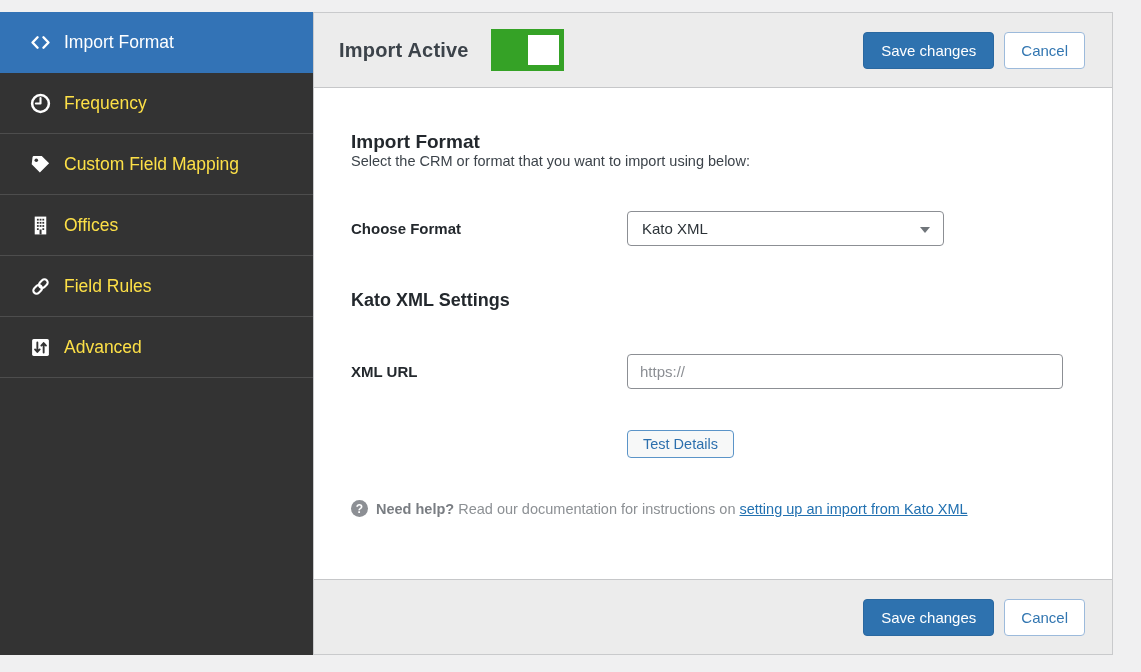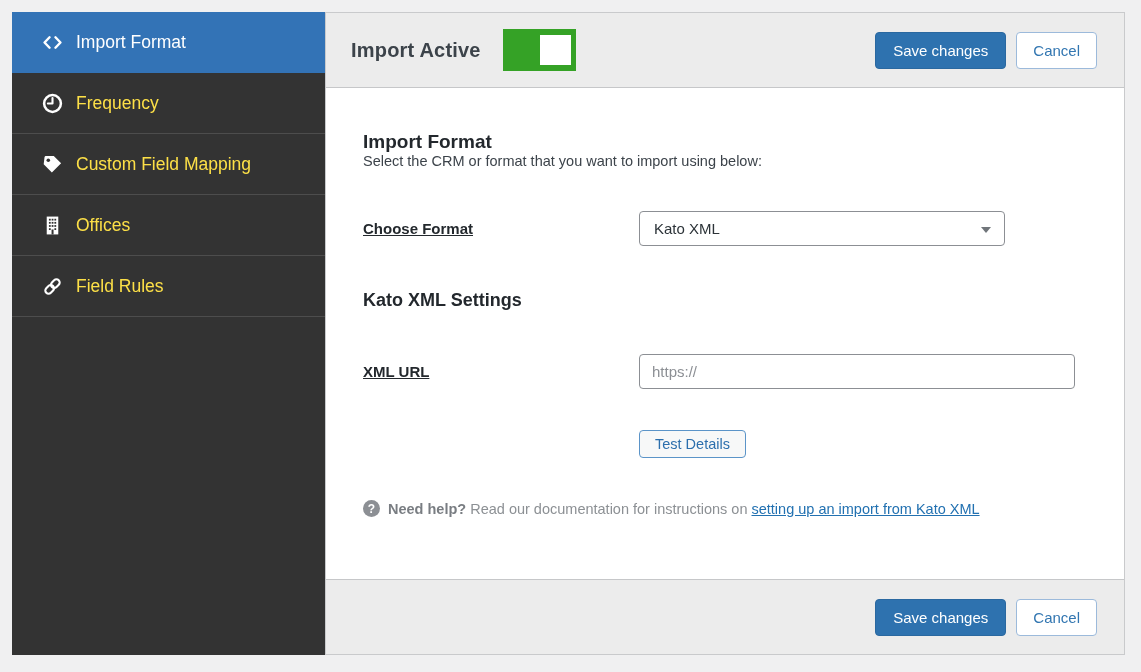--- a/index.html
+++ b/index.html
@@ -5,21 +5,21 @@
   * { margin:0; padding:0; box-sizing:border-box; }
   html,body { width:1141px; height:672px; }
   body {
     background:#f0f0f1;
     font-family:"Liberation Sans", sans-serif;
     position:relative;
     overflow:hidden;
     color:#23282d;
   }
   .wrapper {
-    position:absolute; left:12px; top:12px;
+    position:absolute; left:0; top:12px;
     width:1113px; height:643px;
     display:flex;
   }
 
   
   .sidebar {
     width:313px; background:#333333; flex-shrink:0;
     display:flex; flex-direction:column;
   }
   .side-item {
@@ -72,24 +72,24 @@
     padding:43px 30px 0 37px;
   }
   h2.section-title { font-size:19px; font-weight:700; color:#23282d; }
   h2.sub-title { font-size:18px; font-weight:700; color:#23282d; margin-top:44px; }
   .description { font-size:14.5px; color:#3c434a; }
 
   .form-row { display:flex; align-items:center; }
   .row-1 { margin-top:42px; }
   .row-2 { margin-top:43px; }
   .row-3 { margin-top:41px; }
-  .field-label { width:276px; font-size:15px; font-weight:700; color:#23282d; flex-shrink:0;text-decoration:underline; }
+  .field-label { width:276px; font-size:15px; font-weight:700; color:#23282d; flex-shrink:0; }
 
   .select-box {
-    width:366px; height:35px; border:1px solid #8c8f94; border-radius:4px;
+    width:317px; height:35px; border:1px solid #8c8f94; border-radius:4px;
     background:#ffffff; position:relative; cursor:pointer;
     display:flex; align-items:center; padding:0 30px 0 14px;
     font-size:15px; color:#2c3338;
   }
   .select-arrow {
     position:absolute; right:13px; top:50%; margin-top:-2px;
     width:0; height:0;
     border-left:5px solid transparent; border-right:5px solid transparent;
     border-top:6px solid #70757a;
   }
@@ -185,20 +185,32 @@
         <svg width="21" height="21" viewBox="0 0 20 20">
           <g transform="rotate(-45 10 10)" stroke="#ffffff" stroke-width="2" fill="none">
             <rect x="1.6" y="6.9" width="9.2" height="6.2" rx="3.1"></rect>
             <rect x="9.2" y="6.9" width="9.2" height="6.2" rx="3.1"></rect>
           </g>
         </svg>
       </span>
       <span>Field Rules</span>
     </div>
 
+    <div class="side-item">
+      <span class="side-icon">
+        <svg width="21" height="21" viewBox="0 0 20 20">
+          <rect x="2" y="2" width="16" height="16" rx="1.5" fill="#ffffff"></rect>
+          <g stroke="#333333" stroke-width="1.8" fill="none" stroke-linecap="round">
+            <path d="M7 5.2 L7 14.2 M7 14.2 L4.8 11.8 M7 14.2 L9.2 11.8"></path>
+            <path d="M13 14.8 L13 5.8 M13 5.8 L10.8 8.2 M13 5.8 L15.2 8.2"></path>
+          </g>
+        </svg>
+      </span>
+      <span>Advanced</span>
+    </div>
 
   </nav>
 
   <div class="main">
 
     <div class="topbar">
       <span class="topbar-title">Import Active</span>
       <div class="toggle">
         <div class="toggle-knob"></div>
       </div>

